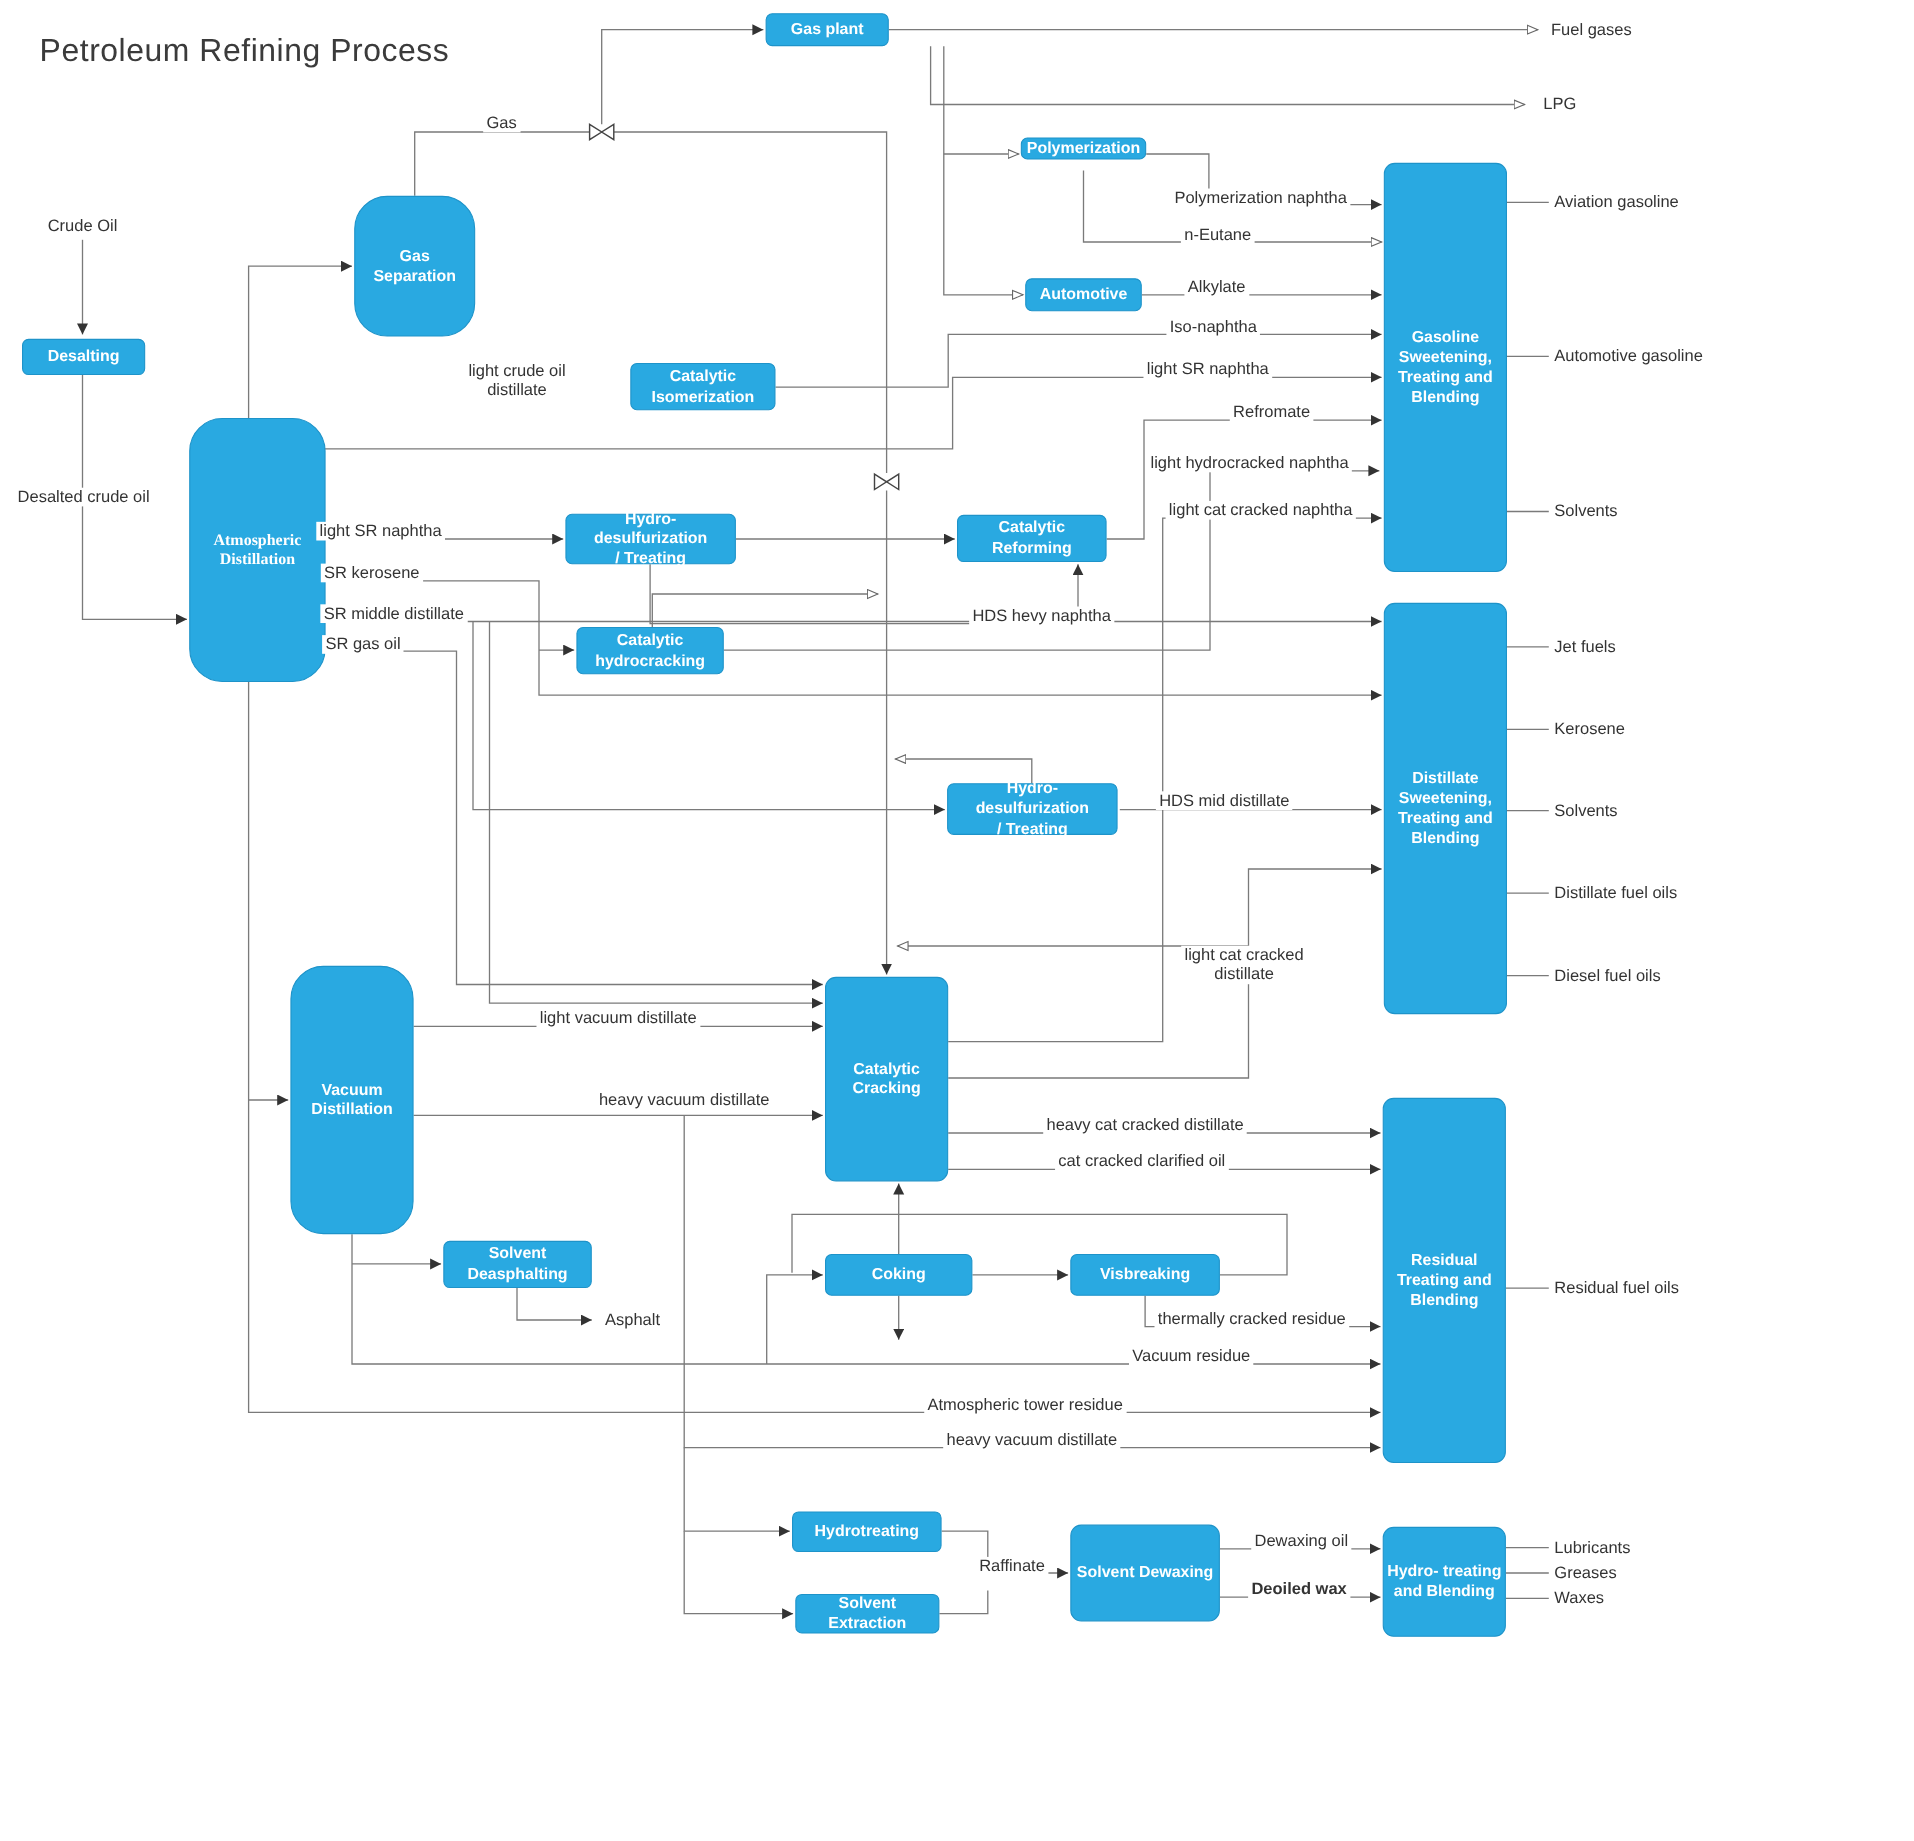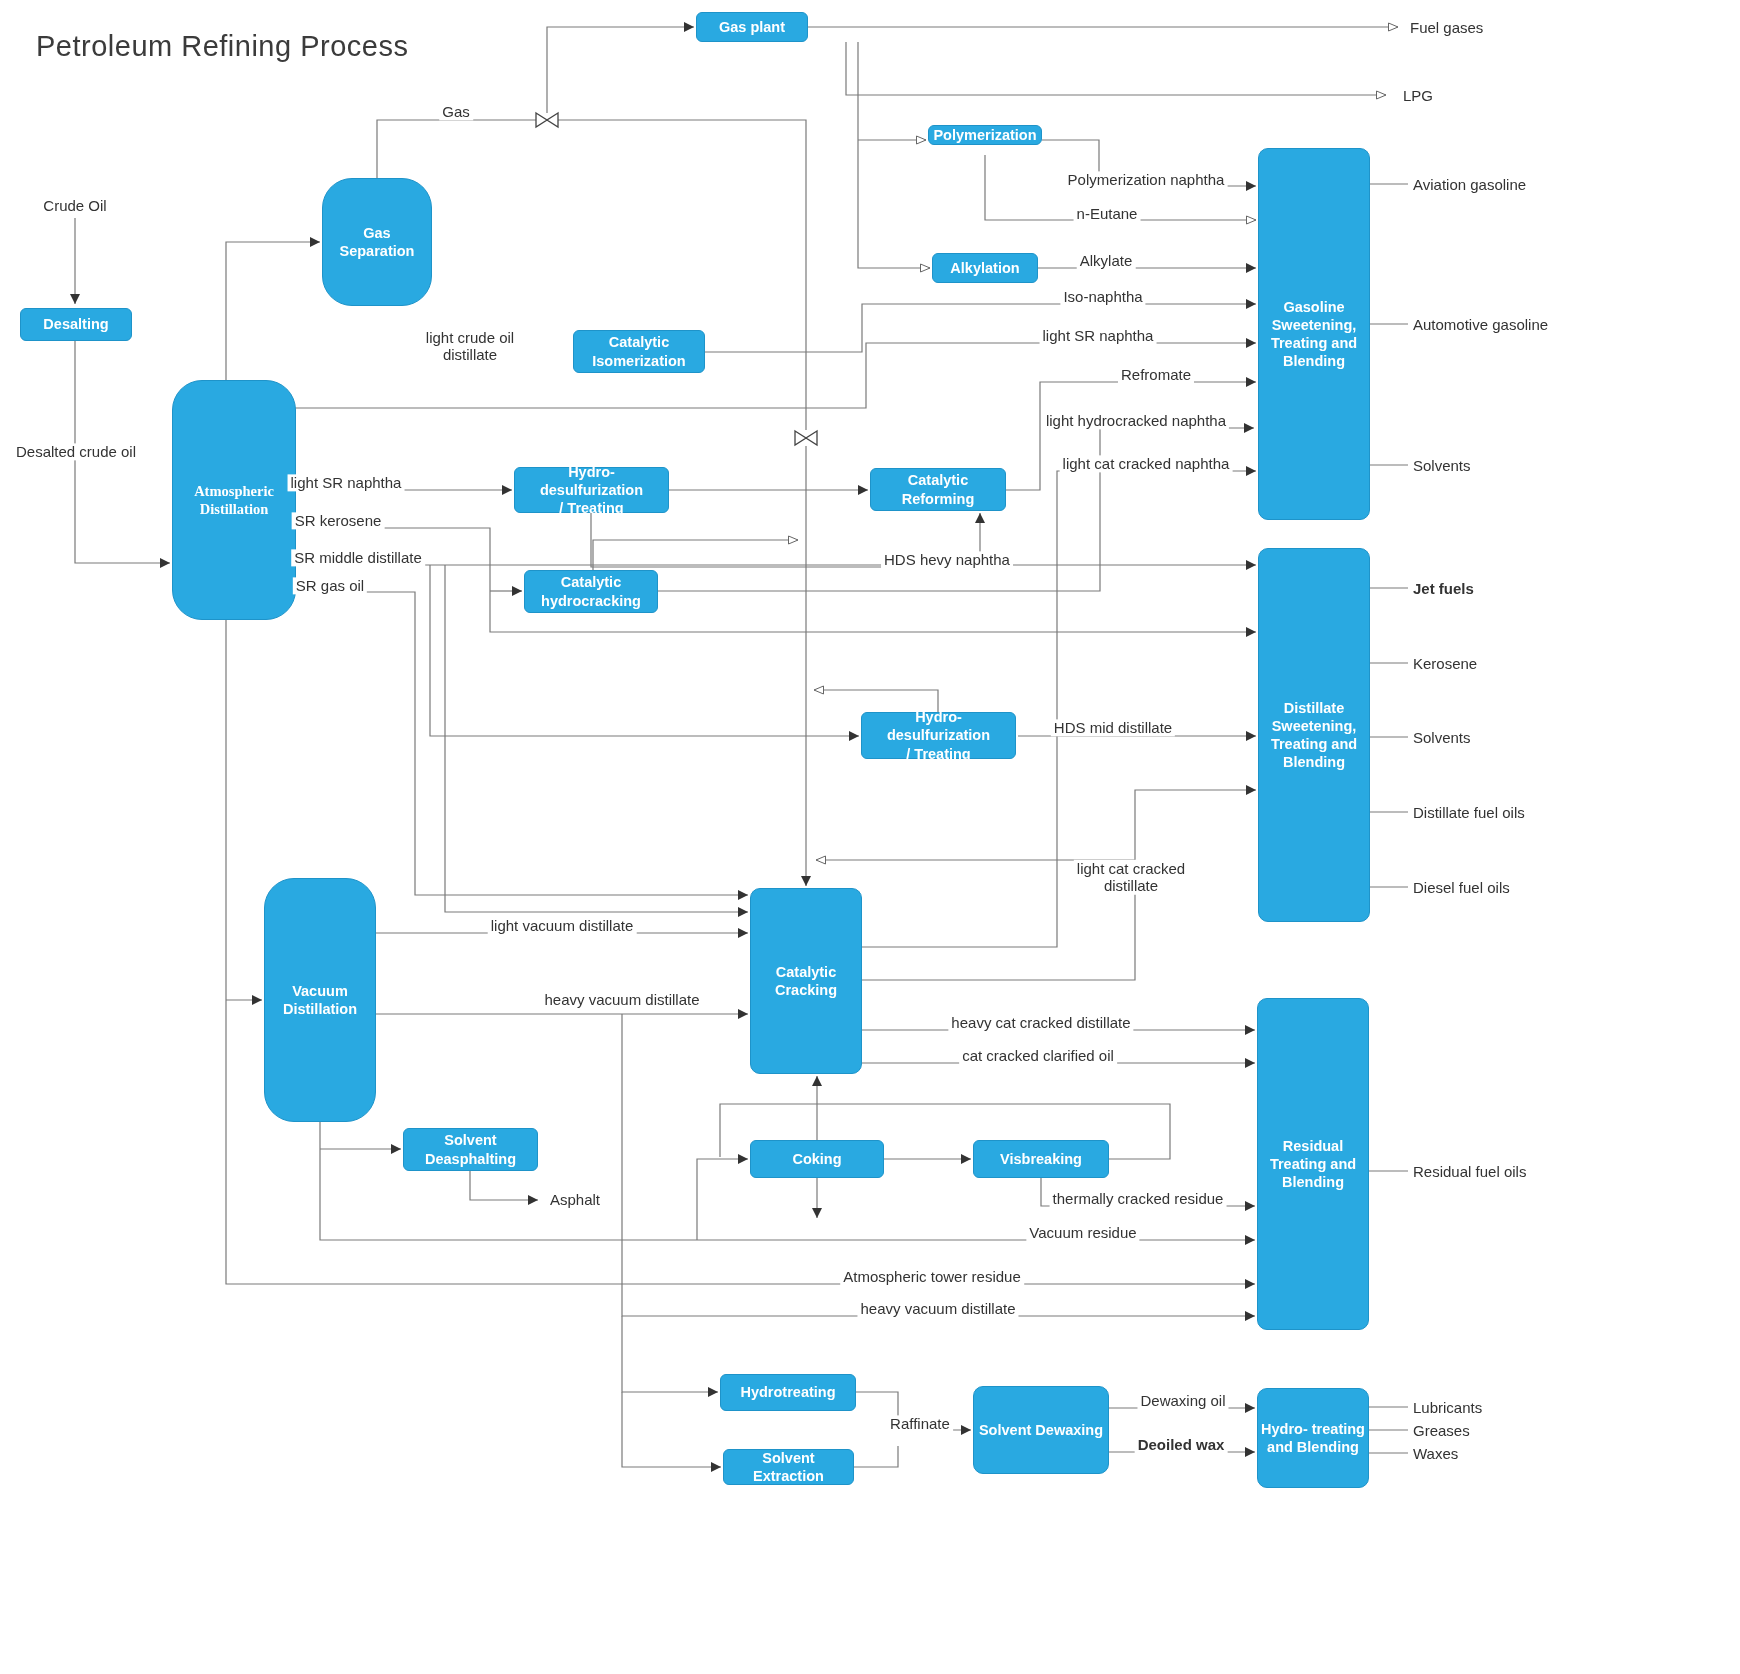--- a/index.html
+++ b/index.html
@@ -119,21 +119,21 @@
       <path d="M795 431 L806 438 L795 445 Z M817 431 L806 438 L817 445 Z" class="valve"></path>
     </svg>
   <div class="title">Petroleum Refining Process</div>
 <div class="node process" style="left: 20px; top: 308px; width: 112px; height: 33px;">Desalting</div>
     <div class="node column" style="left: 172px; top: 380px; width: 124px; height: 240px; font-family: Liberation Serif, serif;">Atmospheric
 Distillation</div>
     <div class="node column" style="left: 322px; top: 178px; width: 110px; height: 128px;">Gas
 Separation</div>
     <div class="node process" style="left: 696px; top: 12px; width: 112px; height: 30px;">Gas plant</div>
     <div class="node process" style="left: 928px; top: 125px; width: 114px; height: 20px;">Polymerization</div>
-    <div class="node process" style="left: 932px; top: 253px; width: 106px; height: 30px;">Alkylation</div>
+    <div class="node process" style="left: 932px; top: 253px; width: 106px; height: 30px;">Automotive</div>
     <div class="node process" style="left: 573px; top: 330px; width: 132px; height: 43px;">Catalytic
 Isomerization</div>
     <div class="node process" style="left: 514px; top: 467px; width: 155px; height: 46px;">Hydro- desulfurization
 / Treating</div>
     <div class="node process" style="left: 870px; top: 468px; width: 136px; height: 43px;">Catalytic
 Reforming</div>
     <div class="node process" style="left: 524px; top: 570px; width: 134px; height: 43px;">Catalytic
 hydrocracking</div>
     <div class="node process" style="left: 861px; top: 712px; width: 155px; height: 47px;">Hydro- desulfurization
 / Treating</div>
@@ -192,21 +192,21 @@
     <div class="flow-label" style="left: 932px; top: 1277px;">Atmospheric tower residue</div>
     <div class="flow-label" style="left: 938px; top: 1309px;">heavy vacuum distillate</div>
     <div class="flow-label" style="left: 920px; top: 1424px;">Raffinate</div>
     <div class="flow-label" style="left: 1183px; top: 1401px;">Dewaxing oil</div>
     <div class="flow-label" style="left: 1181px; top: 1445px; font-weight: bold;">Deoiled wax</div>
     <div class="product-label" style="left: 1410px; top: 27px;">Fuel gases</div>
     <div class="product-label" style="left: 1403px; top: 95px;">LPG</div>
     <div class="product-label" style="left: 1413px; top: 184px;">Aviation gasoline</div>
     <div class="product-label" style="left: 1413px; top: 324px;">Automotive gasoline</div>
     <div class="product-label" style="left: 1413px; top: 465px;">Solvents</div>
-    <div class="product-label" style="left: 1413px; top: 588px; font-weight: bold;">Jet fuels</div>
+    <div class="product-label" style="left: 1413px; top: 588px;">Jet fuels</div>
     <div class="product-label" style="left: 1413px; top: 663px;">Kerosene</div>
     <div class="product-label" style="left: 1413px; top: 737px;">Solvents</div>
     <div class="product-label" style="left: 1413px; top: 812px;">Distillate fuel oils</div>
     <div class="product-label" style="left: 1413px; top: 887px;">Diesel fuel oils</div>
     <div class="product-label" style="left: 1413px; top: 1171px;">Residual fuel oils</div>
     <div class="product-label" style="left: 1413px; top: 1407px;">Lubricants</div>
     <div class="product-label" style="left: 1413px; top: 1430px;">Greases</div>
     <div class="product-label" style="left: 1413px; top: 1453px;">Waxes</div>
   </div>
 

